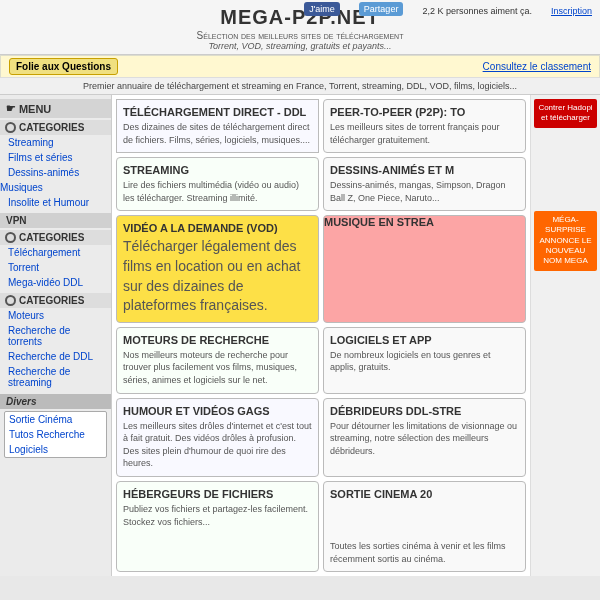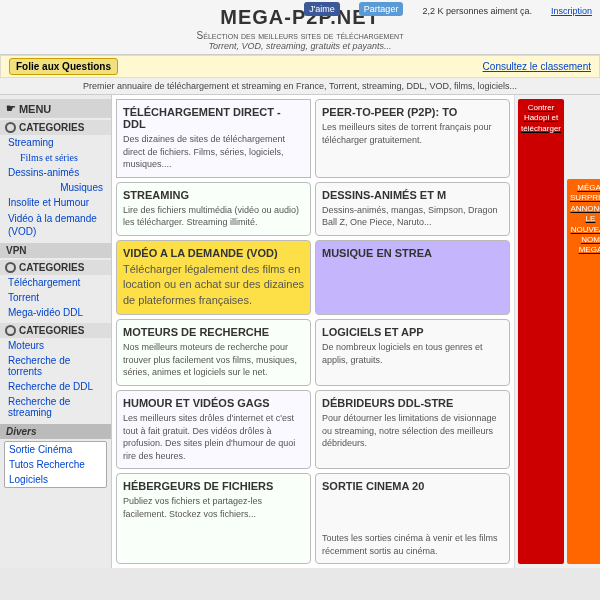--- a/index.html
+++ b/index.html
@@ -92,25 +92,24 @@
         <span>☛</span>
         <span>MENU</span>
       </div>
 
       <div style="margin-top:2px;">
         <div style="display:flex; align-items:center; gap:3px; padding:2px 5px; background:#ddd; font-weight:bold; font-size:10px; text-transform:uppercase;">
           <span style="width:11px; height:11px; border:2px solid #555; border-radius:50%; display:inline-block;"></span>
           <span style="color:#333;">CateGORIES</span>
         </div>
         <a href="#" style="display:block; padding:2px 8px; color:#0044cc; text-decoration:none;">Streaming</a>
-        <a href="#" style="display:block; padding:2px 20px; color:#0044cc; text-decoration:none;font-family:Liberation Serif, serif;">Films et séries</a>
+        <a href="#" style="display:block; padding:2px 8px; color:#0044cc; text-decoration:none;">Films et séries</a>
         <a href="#" style="display:block; padding:2px 8px; color:#0044cc; text-decoration:none;">Dessins-animés</a>
-        <a href="#" style="display:block; padding:2px 8px; color:#0044cc; text-decoration:none;text-align:right;">Musiques</a>
+        <a href="#" style="display:block; padding:2px 0; color:#0044cc; text-decoration:none;">Musiques</a>
         <a href="#" style="display:block; padding:2px 8px; color:#0044cc; text-decoration:none;">Insolite et Humour</a>
-        <a href="#" style="display:block; padding:2px 8px; color:#0044cc; text-decoration:none; line-height:1.3;">Vidéo à la demande (VOD)</a>
       </div>
 
       <div style="background:#d0d0d0; font-weight:bold; font-size:10px; padding:2px 6px; margin-top:3px; color:#333; text-transform:uppercase;">VPN</div>
 
       <div style="margin-top:2px;">
         <div style="display:flex; align-items:center; gap:3px; padding:2px 5px; background:#ddd; font-weight:bold; font-size:10px; text-transform:uppercase;">
           <span style="width:11px; height:11px; border:2px solid #555; border-radius:50%; display:inline-block;"></span>
           <span style="color:#333;">CateGORIES</span>
         </div>
         <a href="#" style="display:block; padding:2px 8px; color:#0044cc; text-decoration:none;">Téléchargement</a>
@@ -159,24 +158,24 @@
             <p style="font-size:9px; color:#555; line-height:1.4;">Lire des fichiers multimédia (vidéo ou audio) les télécharger. Streaming illimité.</p>
           </div>
 
           <div style="border:1px solid #bbb; border-radius:4px; padding:6px; background:#f9f9f9; cursor:pointer; overflow:hidden;">
             <h3 style="font-size:11px; font-weight:bold; color:#333; margin-bottom:3px; text-transform:uppercase; white-space:nowrap; overflow:hidden;">Dessins-Animés et M</h3>
             <p style="font-size:9px; color:#555; line-height:1.4;">Dessins-animés, mangas, Simpson, Dragon Ball Z, One Piece, Naruto...</p>
           </div>
 
           <div style="border:1px solid #bbb; border-radius:4px; padding:6px; background:#fde047; cursor:pointer;">
             <h3 style="font-size:11px; font-weight:bold; color:#333; margin-bottom:3px; text-transform:uppercase;">Vidéo a la Demande (VOD)</h3>
-            <p style="font-size:11px; color:#555; line-height:1.4;">Télécharger légalement des films en location ou en achat sur des dizaines de plateformes françaises.</p>
-          </div>
-
-          <div style="border:1px solid #bbb; border-radius:4px; padding:6px; background:#c4b5fd; cursor:pointer; overflow:hidden;">
+            <p style="font-size:14px; color:#555; line-height:1.4;">Télécharger légalement des films en location ou en achat sur des dizaines de plateformes françaises.</p>
+          </div>
+
+          <div style="border:1px solid #bbb; border-radius:4px; background:#fca5a5; cursor:pointer; overflow:hidden;">
             <h3 style="font-size:11px; font-weight:bold; color:#333; margin-bottom:3px; text-transform:uppercase; white-space:nowrap; overflow:hidden;">Musique en Strea</h3>
           </div>
 
           <div style="border:1px solid #bbb; border-radius:4px; padding:6px; background:#f9fff9; cursor:pointer;">
             <h3 style="font-size:11px; font-weight:bold; color:#333; margin-bottom:3px; text-transform:uppercase;">Moteurs de Recherche</h3>
             <p style="font-size:9px; color:#555; line-height:1.4;">Nos meilleurs moteurs de recherche pour trouver plus facilement vos films, musiques, séries, animes et logiciels sur le net.</p>
           </div>
 
           <div style="border:1px solid #bbb; border-radius:4px; padding:6px; background:#f9f9f9; cursor:pointer; overflow:hidden;">
             <h3 style="font-size:11px; font-weight:bold; color:#333; margin-bottom:3px; text-transform:uppercase; white-space:nowrap; overflow:hidden;">Logiciels et App</h3>
@@ -198,21 +197,21 @@
             <p style="font-size:9px; color:#555; line-height:1.4;">Publiez vos fichiers et partagez-les facilement. Stockez vos fichiers...</p>
           </div>
 
           <div style="border:1px solid #bbb; border-radius:4px; padding:6px; background:#f9f9f9; cursor:pointer; overflow:hidden;">
             <h3 style="font-size:11px; font-weight:bold; color:#333; margin-bottom:3px; text-transform:uppercase; white-space:nowrap; overflow:hidden;">Sortie Cinema 20</h3>
             <p style="font-size:9px; color:#555; line-height:1.4;margin-top:40px;">Toutes les sorties cinéma à venir et les films récemment sortis au cinéma.</p>
           </div>
 
         </div>
 
-        <div style="width:86px; padding:4px 3px; background:#f0f0f0; border-left:1px solid #ddd; display:flex; flex-direction:row; gap:3px;text-decoration:underline;">
+        <div style="width:70px; padding:4px 3px; background:#f0f0f0; border-left:1px solid #ddd; display:flex; flex-direction:column; gap:3px;">
           <div style="background:#cc0000; color:white; font-size:8px; padding:4px 3px; text-align:center; border-radius:2px; cursor:pointer; line-height:1.3;">
             <span>Contrer Hadopi et télécharger</span>
           </div>
           <div style="background:#ff6600; color:white; font-size:8px; padding:4px 3px; text-align:center; border-radius:2px; cursor:pointer; margin-top:80px; line-height:1.3;">
             <span>MÉGA-SURPRISE ANNONCE LE NOUVEAU NOM MEGA</span>
           </div>
         </div>
 
       </div>
     </div>

